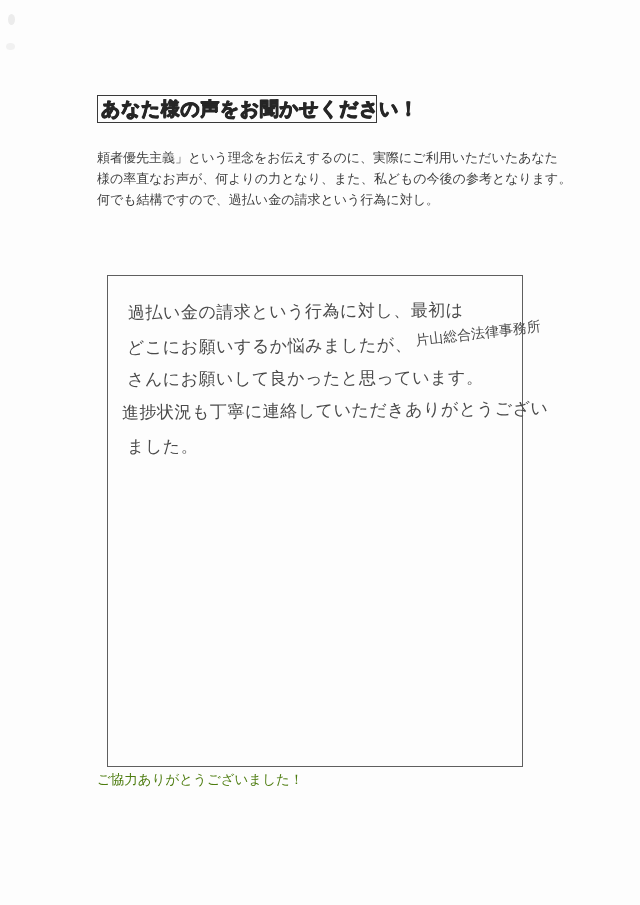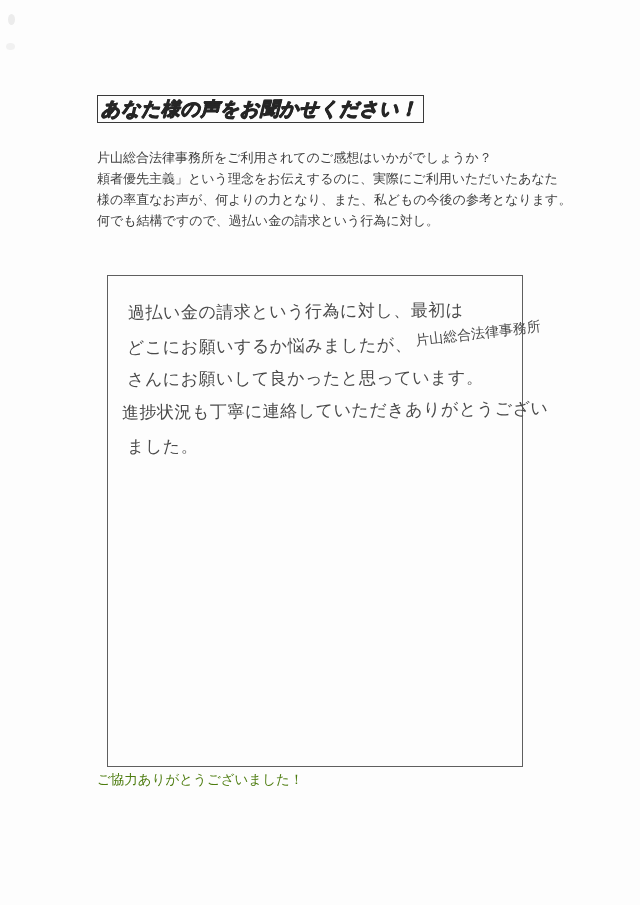--- a/index.html
+++ b/index.html
@@ -13,27 +13,26 @@
   }
   
   .smudge { position: absolute; border-radius: 50%; }
   .smudge.s1 { left: 8px; top: 14px; width: 7px; height: 11px; background: #ececec; }
   .smudge.s2 { left: 6px; top: 43px; width: 9px; height: 7px; background: #f1f1f1; }
 
   
   .title-box {
     position: absolute;
     left: 97px; top: 95px;
-    width: 327px; height: 28px;
+    width: 280px; height: 28px;
     border: 1px solid #3a3a3a;
     background: #fdfdfd;
     display: flex; align-items: center;
     padding-left: 3px;
     box-sizing: border-box;
-    font-style: italic;
   }
   .title-text {
     font-size: 19px;
     font-weight: 900;
     color: #262626;
     letter-spacing: 0.5px;
     white-space: nowrap;
     text-shadow: 0.7px 0 0 #262626, -0.4px 0 0 #262626, 0 0.5px 0 #262626;
   }
 
@@ -94,21 +93,20 @@
 <div class="page">
 
   <div class="smudge s1"></div>
   <div class="smudge s2"></div>
 
   <div class="title-box">
     <span class="title-text">あなた様の声をお聞かせください！</span>
   </div>
 
   <div class="intro">
-    <div class="intro-line">片山総合法律事務所をご利用されてのご感想はいかがでしょうか？</div>
     <div class="intro-line">頼者優先主義」という理念をお伝えするのに、実際にご利用いただいたあなた</div>
     <div class="intro-line">様の率直なお声が、何よりの力となり、また、私どもの今後の参考となります。</div>
     <div class="intro-line">何でも結構ですので、過払い金の請求という行為に対し。</div>
   </div>
 
   <div class="comment-box">
     <div class="hw hw1">過払い金の請求という行為に対し、最初は</div>
     <div class="hw hw2">
       <span>どこにお願いするか悩みましたが、</span><span class="firm-tail">片山総合法律事務所</span>
     </div>

